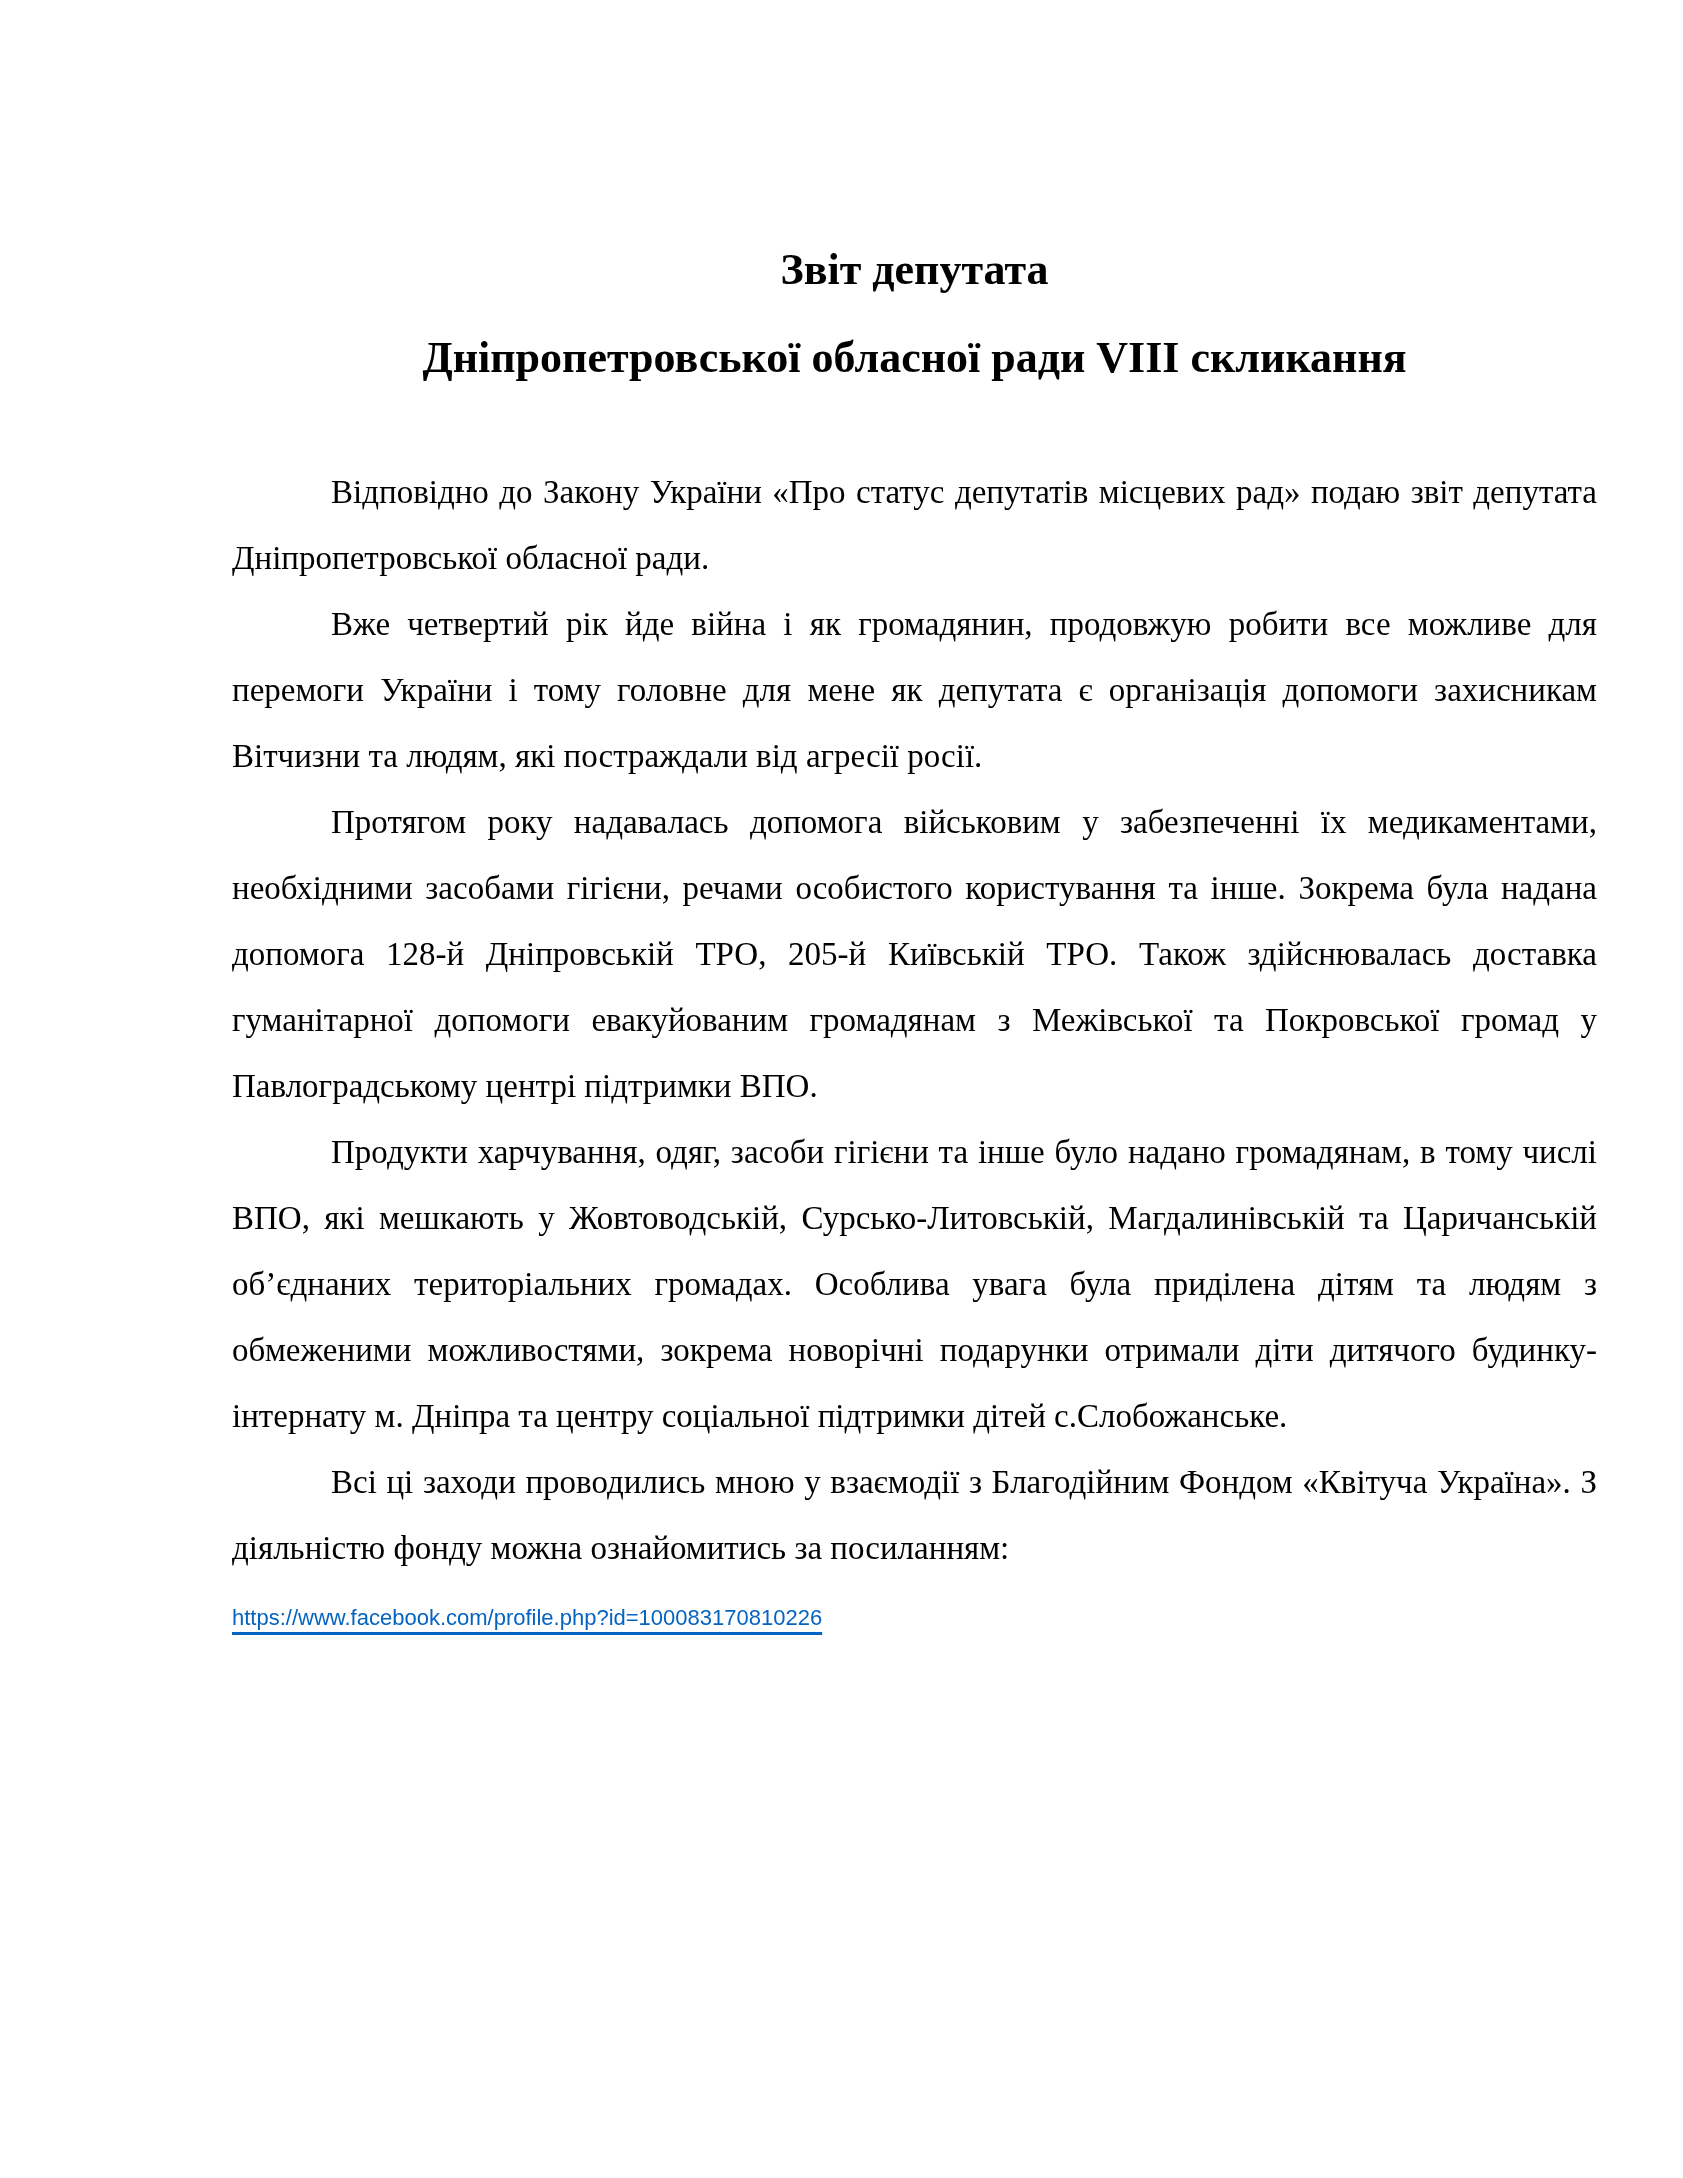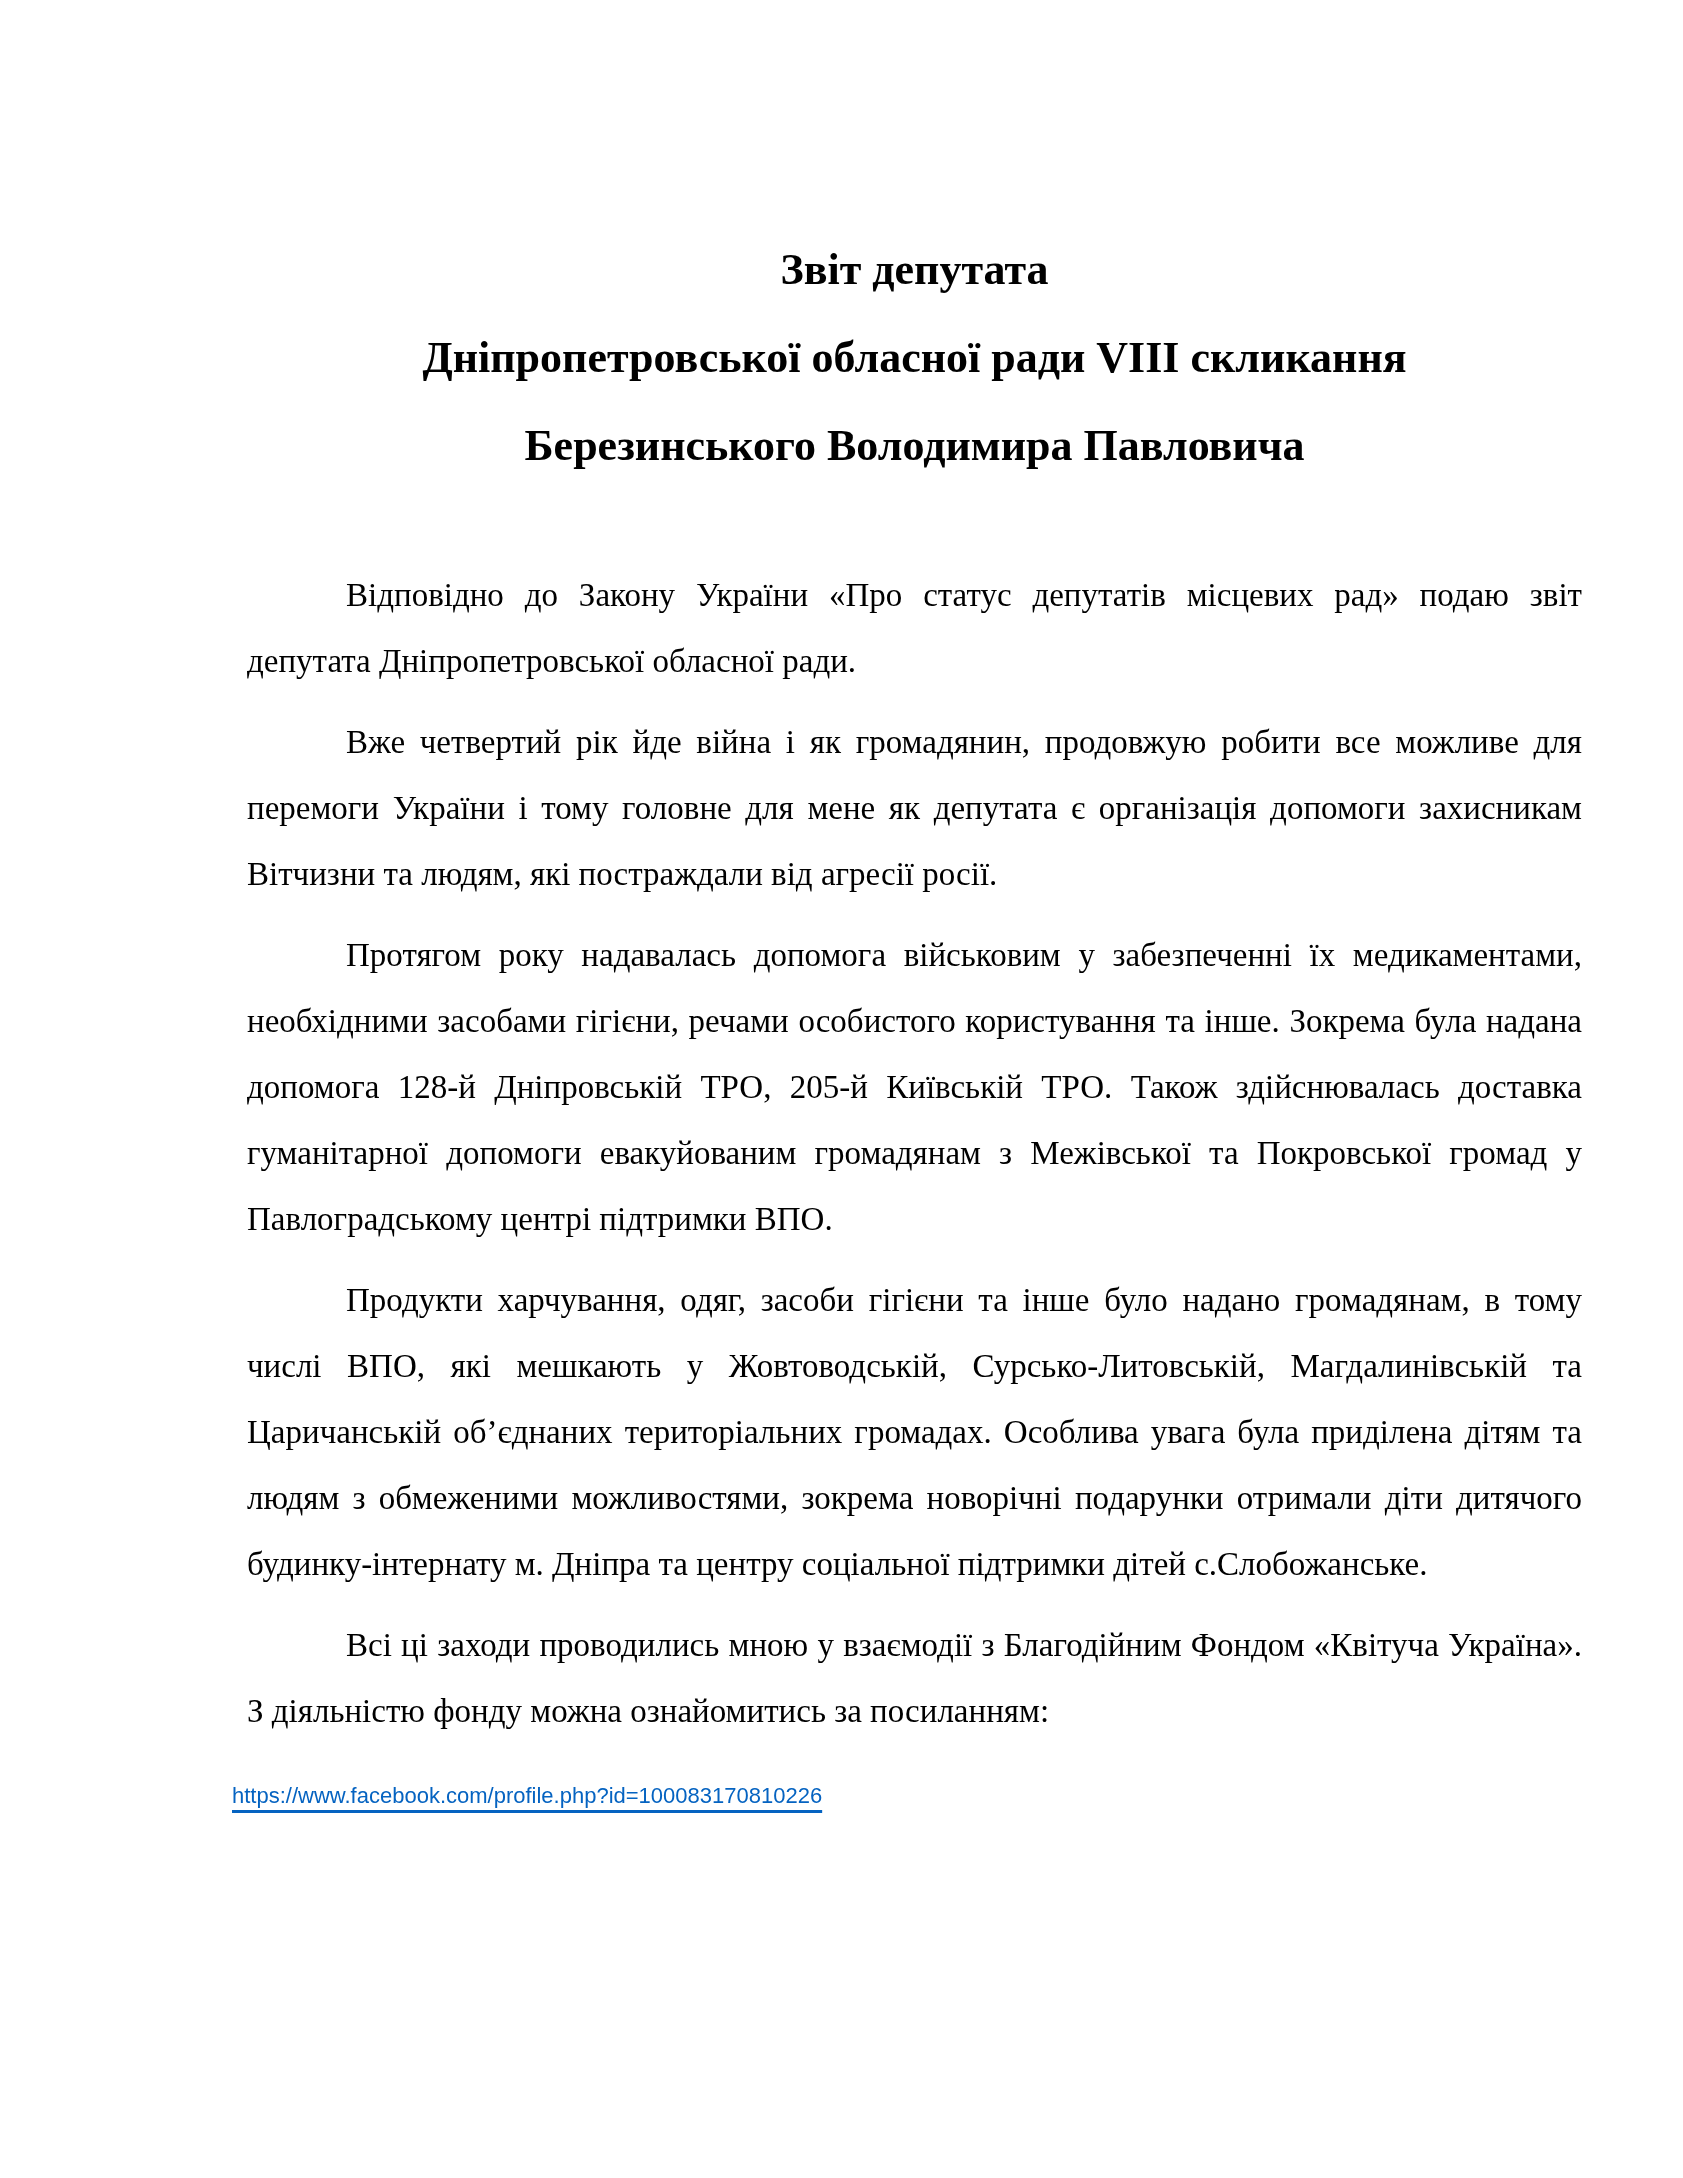--- a/index.html
+++ b/index.html
@@ -29,21 +29,21 @@
   }
   .title-body-gap {
     height: 57px;
   }
   .body-block {
     font-size: 33px;
     line-height: 66px;
     text-align: justify;
   }
   .para {
-    margin: 15px;
+    margin: 0;
     text-indent: 99px;
   }
   .link-line {
     margin: 0;
     text-indent: 0;
     text-align: left;
   }
   .doc-link {
     font-family: "Liberation Sans", "DejaVu Sans", sans-serif;
     font-size: 22px;
@@ -53,21 +53,20 @@
   }
 </style>
 </head>
 <body>
 
 <div class="page">
 
   <div class="title-block">
     <div class="title-line">Звіт депутата</div>
     <div class="title-line">Дніпропетровської обласної ради VIII скликання</div>
-    <div class="title-line">Березинського Володимира Павловича</div>
   </div>
 
   <div class="title-body-gap"></div>
 
   <div class="body-block">
     <p class="para">Відповідно до Закону України «Про статус депутатів місцевих рад» подаю звіт депутата Дніпропетровської обласної ради.</p>
     <p class="para">Вже четвертий рік йде війна і як громадянин,  продовжую робити все можливе для перемоги України і тому головне для мене як депутата є організація допомоги захисникам Вітчизни та людям, які постраждали від агресії росії.</p>
     <p class="para">Протягом року надавалась допомога військовим у забезпеченні їх медикаментами, необхідними засобами гігієни, речами особистого користування та інше. Зокрема була надана допомога 128-й Дніпровській ТРО, 205-й Київській ТРО. Також  здійснювалась доставка гуманітарної допомоги евакуйованим громадянам з Межівської та Покровської громад у Павлоградському центрі підтримки ВПО.</p>
     <p class="para">Продукти харчування, одяг, засоби гігієни та інше було надано громадянам, в тому числі ВПО, які мешкають у Жовтоводській, Сурсько-Литовській, Магдалинівській та Царичанській об’єднаних територіальних громадах. Особлива увага була приділена дітям та людям з обмеженими можливостями, зокрема новорічні подарунки отримали діти дитячого будинку-інтернату м. Дніпра та центру соціальної підтримки дітей с.Слобожанське.</p>
     <p class="para">Всі ці заходи проводились мною у взаємодії з Благодійним Фондом «Квітуча Україна». З діяльністю фонду можна ознайомитись за посиланням:</p>

